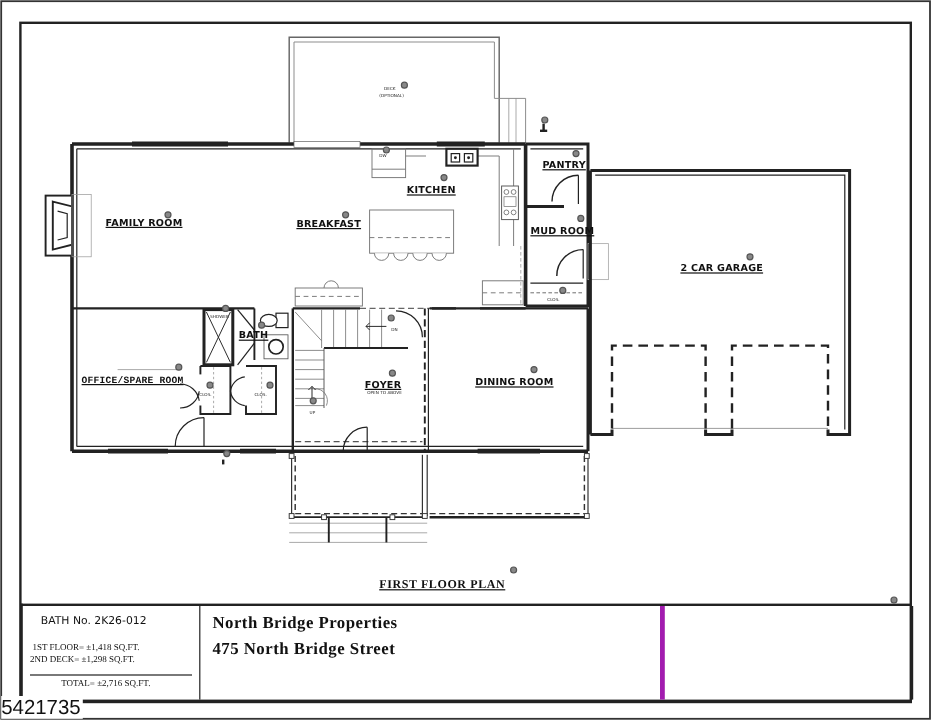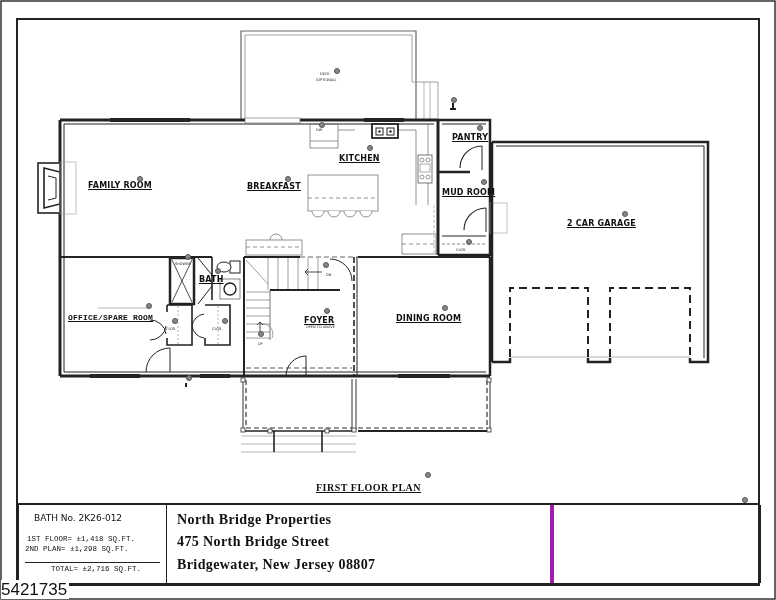--- a/index.html
+++ b/index.html
@@ -8,21 +8,21 @@
   .plan-svg { position:absolute; left:0; top:0; }
   .room-label { position:absolute; font-family:"DejaVu Sans", sans-serif; font-size:8px; font-weight:bold; text-decoration:underline; color:#111; letter-spacing:0.2px; white-space:nowrap; }
   .tiny-label { position:absolute; font-family:"DejaVu Sans", sans-serif; font-size:3.5px; color:#222; white-space:nowrap; }
   .plan-title { position:absolute; left:316px; top:482px; font-family:"Liberation Serif", serif; font-size:10px; font-weight:bold; text-decoration:underline; color:#111; letter-spacing:0.5px; }
   .marker { position:absolute; width:6px; height:6px; border-radius:50%; background:#888; border:1px solid #555; box-sizing:border-box; }
   .title-block { position:absolute; left:17px; top:503px; width:742px; height:82px; border-top:2px solid #222; border-bottom:2px solid #222; border-left:2px solid #222; box-sizing:border-box; }
   .tb-left { position:absolute; left:0; top:0; width:147px; height:100%; border-right:1px solid #222; }
   .tb-mid { position:absolute; left:148px; top:0; width:383px; height:100%; border-right:4px solid #a21caf; }
   .tb-right { position:absolute; left:532px; top:0; width:210px; height:100%; border-right:2px solid #222; box-sizing:border-box; }
   .plan-no { position:absolute; left:15px; top:8px; font-family:"DejaVu Sans", sans-serif; font-size:9px; color:#111; white-space:nowrap; }
-  .sqft-row { position:absolute; font-family:Liberation Mono, monospace; font-size:7.5px; color:#111; white-space:nowrap; text-align:right; }
+  .sqft-row { position:absolute; font-family:Liberation Serif, serif; font-size:7.5px; color:#111; white-space:nowrap; text-align:right; }
   .sqft-rule { position:absolute; left:6px; top:57px; width:135px; border-top:1px solid #222; }
   .company { position:absolute; left:10px; font-family:"Liberation Serif", serif; font-size:14px; font-weight:bold; color:#111; white-space:nowrap; letter-spacing:0.4px; }
   .listing-id { position:absolute; left:1px; top:580px; font-family:"Liberation Sans", sans-serif; font-size:17px; color:#111; background:#fff; line-height:19px; padding-right:2px; }
 </style>
 </head>
 <body>
 
 <div class="sheet">
 
   <svg class="plan-svg" width="776" height="600" viewBox="0 0 776 600">
@@ -284,33 +284,32 @@
       <div class="plan-no">
         <span>BATH No.</span>
         <span>2K26-012</span>
       </div>
       <div class="sqft-row" style="left:8px;top:30px;">
         <span>1ST FLOOR=</span>
         <span>±1,418</span>
         <span>SQ.FT.</span>
       </div>
       <div class="sqft-row" style="left:6px;top:40px;">
-        <span>2ND PLAN=</span>
+        <span>2ND DECK=</span>
         <span>±1,298</span>
         <span>SQ.FT.</span>
       </div>
       <div class="sqft-rule"></div>
       <div class="sqft-row" style="left:32px;top:60px;">
         <span>TOTAL=</span>
         <span>±2,716</span>
         <span>SQ.FT.</span>
       </div>
     </div>
     <div class="tb-mid">
       <div class="company" style="top:7px;">North  Bridge Properties</div>
       <div class="company" style="top:29px;">475 North Bridge Street</div>
-      <div class="company" style="top:52px;">Bridgewater, New Jersey 08807</div>
     </div>
     <div class="tb-right"></div>
   </div>
 
   <div class="listing-id">5421735</div>
 </div>
 
 </body></html>

